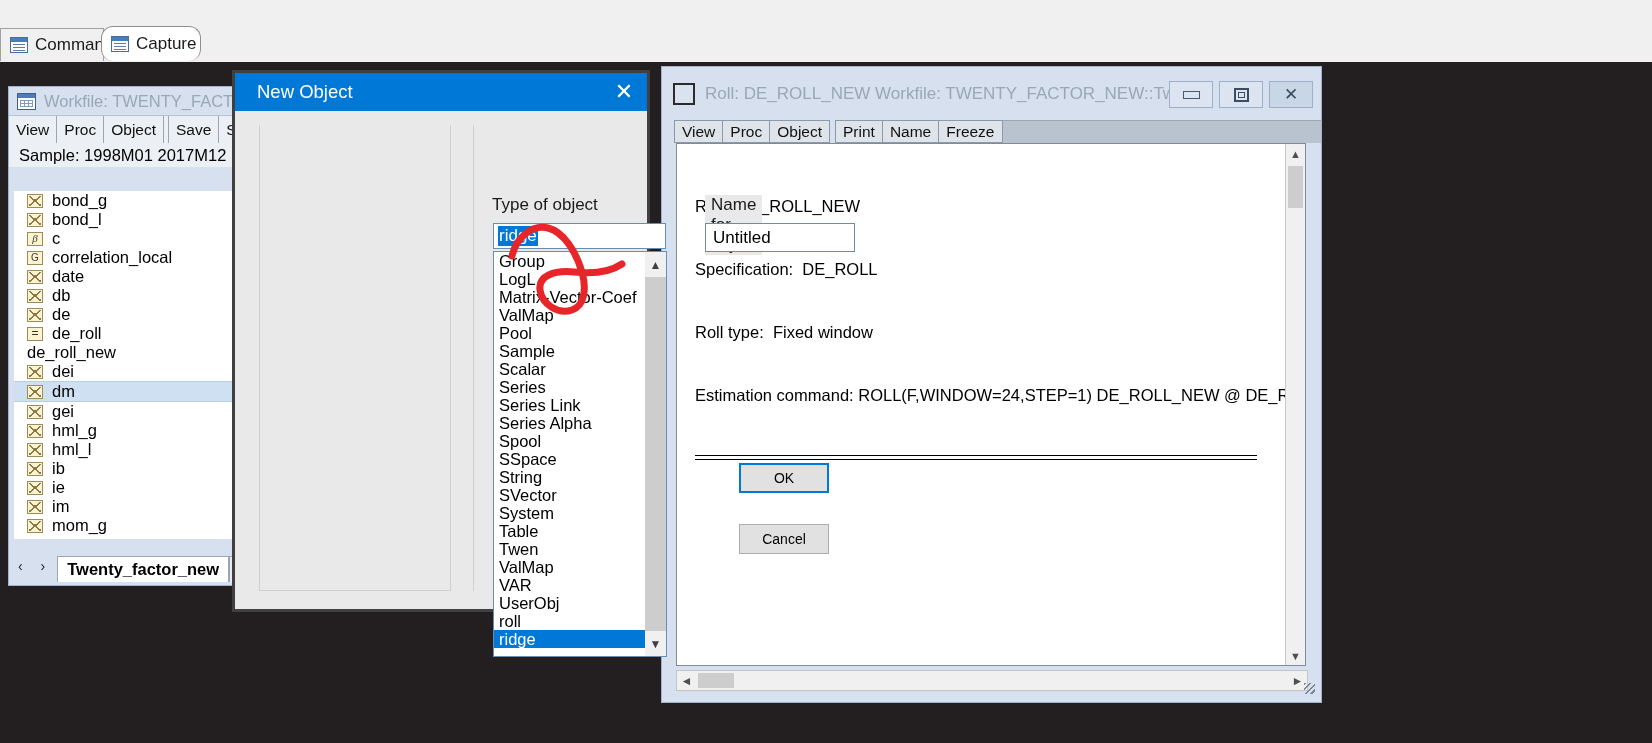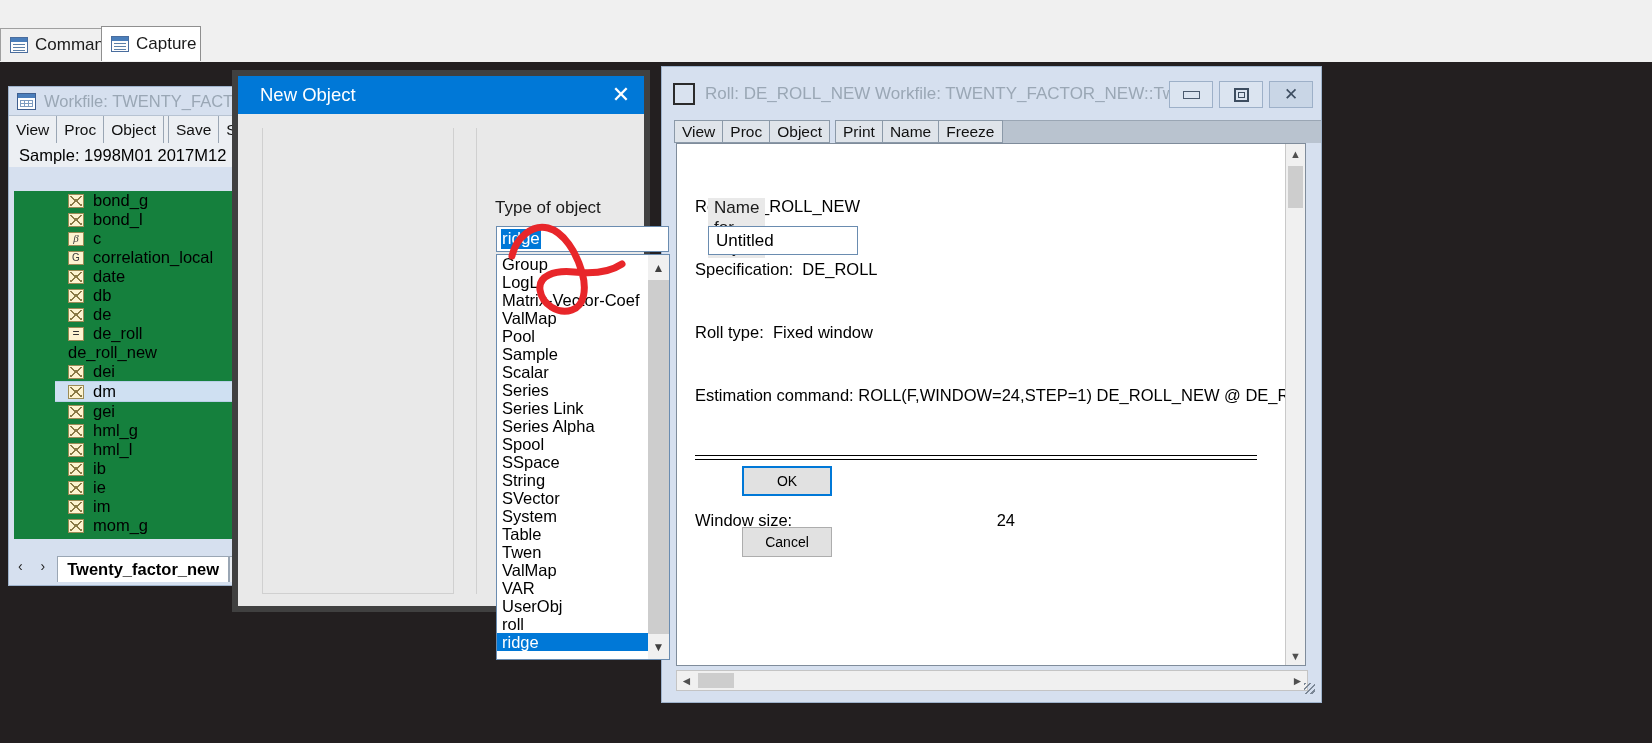--- a/index.html
+++ b/index.html
@@ -16,21 +16,21 @@
   .tab{
     position:absolute;top:28px;height:33px;
     display:flex;align-items:center;gap:7px;
     padding:0 12px 0 9px;
     font-size:17px;color:#1a1a1a;
     background:#f0f0f0;border:1px solid #a0a0a0;border-bottom:none;
     box-sizing:border-box;
   }
   .tab.active{background:#ffffff;border-color:#8f8f8f;}
   .tab-command{left:0;width:104px;}
-  .tab-capture{left:101px;width:100px;top:26px;height:35px;}
+  .tab-capture{left:101px;width:100px;top:26px;height:35px;border-radius:12px;}
   .ico-doc{
     width:18px;height:16px;background:#fdfdfd;border:1px solid #4a6d9e;
     position:relative;flex:none;box-sizing:border-box;
   }
   .ico-doc::before{
     content:"";position:absolute;left:0;top:0;right:0;height:4px;background:#4a7ebb;
   }
   .ico-doc::after{
     content:"";position:absolute;left:2px;top:6px;right:2px;height:7px;
     background:repeating-linear-gradient(to bottom,#5b7fa8 0px,#5b7fa8 1px,transparent 1px,transparent 3px);
@@ -66,21 +66,21 @@
     font-size:15.5px;color:#111;padding:0 7px;
     border-right:1px solid #9aa6b4;background:#eceff3;box-sizing:border-box;
   }
   .wf-btn.gap{margin-left:4px;border-left:1px solid #9aa6b4;}
   .wf-range{
     background:#eceff3;font-size:16.5px;color:#000;
     padding:2px 0 2px 10px;line-height:20px;white-space:nowrap;
   }
   .wf-list{
     position:absolute;left:5px;top:104px;right:2px;bottom:46px;
-    background:#15803d;overflow:hidden;padding-left:41px;
+    background:#ffffff;overflow:hidden;
   }
   .wf-row{height:19px;display:flex;align-items:center;gap:9px;padding-left:13px;}
   .wf-row.sel{background:#cfe0f2;border-top:1px solid #b8cfe8;border-bottom:1px solid #b8cfe8;}
   .wf-row .nm{font-size:16.5px;color:#000;white-space:nowrap;}
   .oi{width:16px;height:14px;flex:none;box-sizing:border-box;position:relative;
       border:1px solid #9b8b55;background:#fdf3d0;}
   .oi.series::after{
     content:"";position:absolute;left:1px;top:1px;right:1px;bottom:1px;
     background:
       linear-gradient(to bottom right,transparent 44%,#8a7a46 44%,#8a7a46 54%,transparent 54%),
@@ -158,21 +158,21 @@
   .hscroll .hthumb{width:36px;height:15px;background:#cdcdcd;margin-left:2px;}
   .hscroll .hspacer{flex:1;}
   .grip{position:absolute;right:6px;bottom:8px;width:11px;height:11px;
     background:
       repeating-linear-gradient(135deg,#7b8795 0px,#7b8795 1.5px,transparent 1.5px,transparent 4px);
   }
 
   
   .dlg{
     position:absolute;left:232px;top:70px;width:418px;height:542px;
-    background:#e9e9e9;border:6px solid #404040;box-sizing:border-box;
+    background:#e9e9e9;border:3px solid #404040;box-sizing:border-box;
   }
   .dlg-title{
     height:38px;background:#0078d7;display:flex;align-items:center;
     padding-left:22px;color:#ffffff;font-size:18.5px;
   }
   .dlg-close{
     position:absolute;right:0;top:0;width:46px;height:38px;
     display:flex;align-items:center;justify-content:center;
     color:#ffffff;font-size:22px;font-family:"Liberation Sans",sans-serif;
   }
@@ -353,21 +353,20 @@
       <div class="roll-toolfill"></div>
     </div>
 
     <div class="roll-body">
       <div class="roll-text">
         <div>Roll:  DE_ROLL_NEW</div>
         <div>Specification:  DE_ROLL</div>
         <div>Roll type:  Fixed window</div>
         <div>Estimation command: ROLL(F,WINDOW=24,STEP=1) DE_ROLL_NEW @ DE_R</div>
         <div class="hr-dbl"></div>
-        <div><span style="display:inline-block;width:230px">Window size:</span><span style="display:inline-block;width:90px;text-align:right">24</span></div>
         
         
         
         
         
         
         
         
         
         

